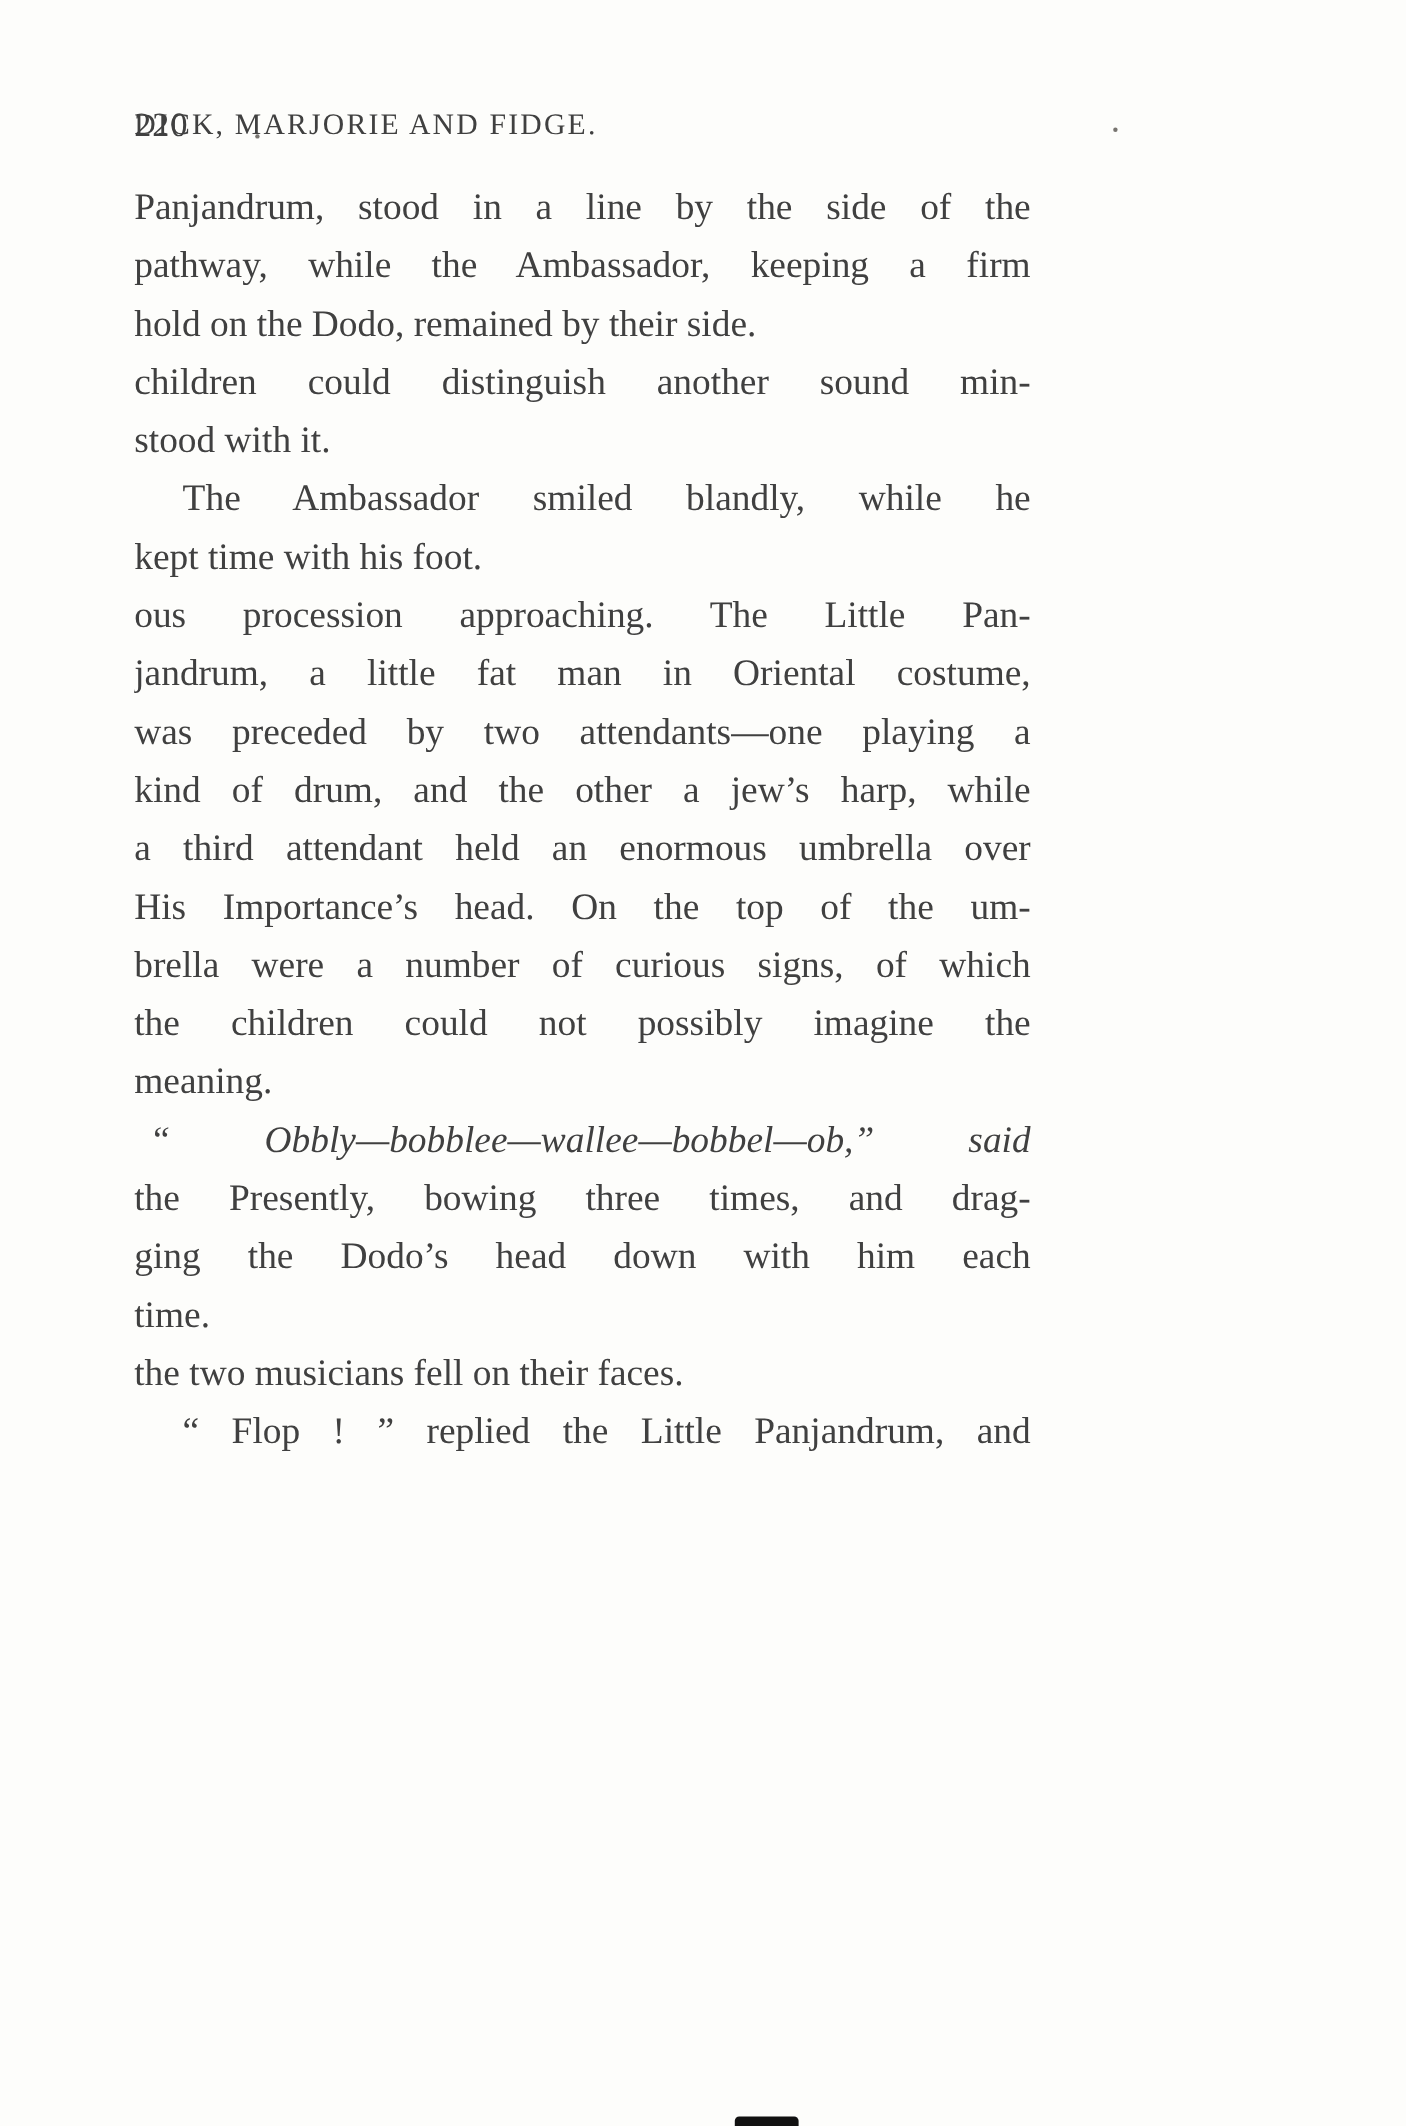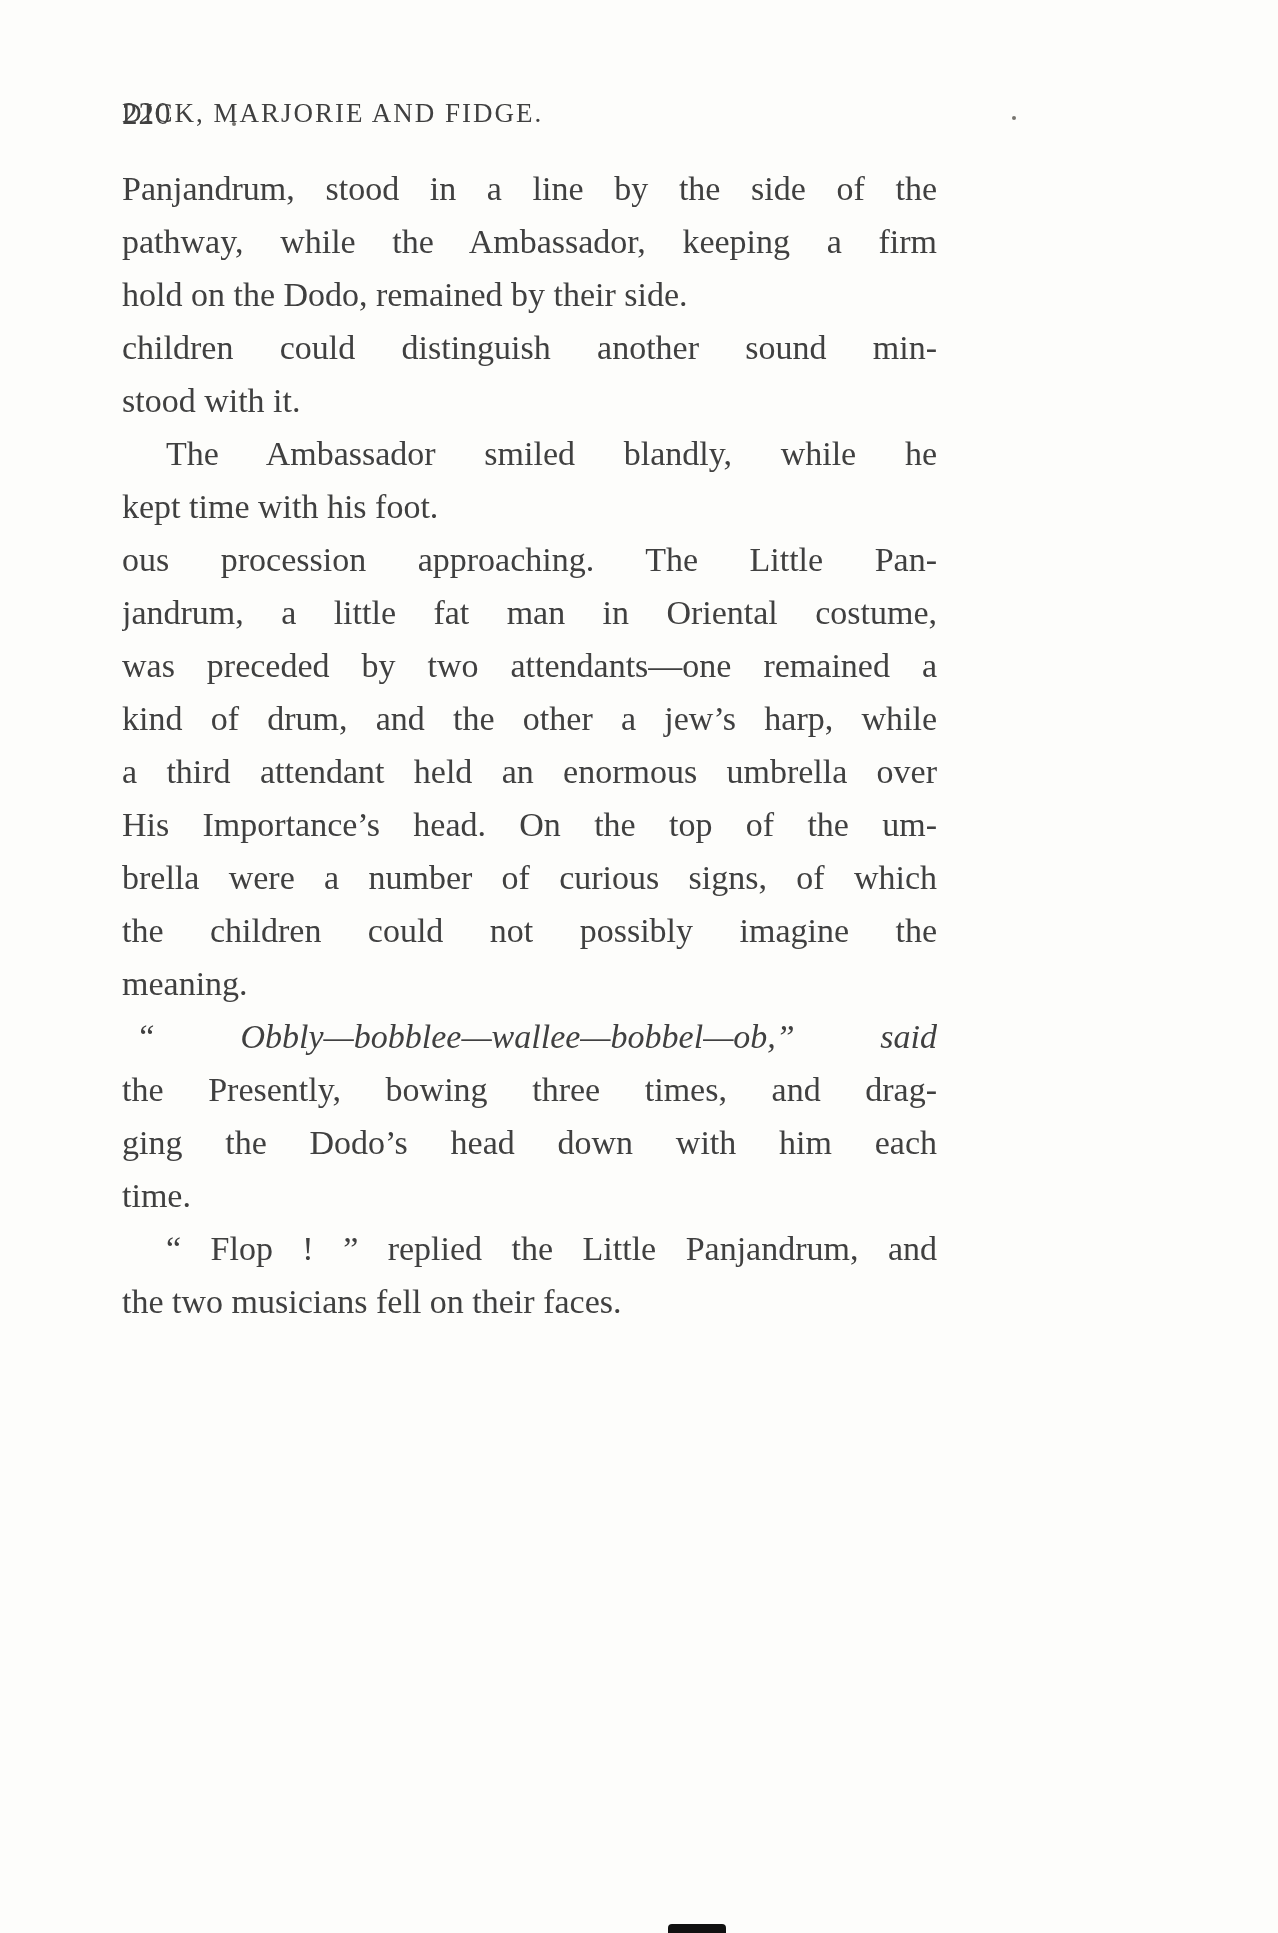--- a/index.html
+++ b/index.html
@@ -111,39 +111,39 @@
     </div>
 
     <div class="para">
       <div class="line justify indent">The Ambassador smiled blandly, while he</div>
       <div class="line">kept time with his foot.</div>
     </div>
 
     <div class="para">
       <div class="line justify">ous procession approaching.  The Little Pan-</div>
       <div class="line justify">jandrum, a little fat man in Oriental costume,</div>
-      <div class="line justify">was preceded by two attendants—one remained a</div>
+      <div class="line justify">was preceded by two attendants—one playing a</div>
       <div class="line justify">kind of drum, and the other a jew’s harp, while</div>
       <div class="line justify">a third attendant held an enormous umbrella over</div>
       <div class="line justify">His Importance’s head.   On the top of the um-</div>
       <div class="line justify">brella were a number of curious signs, of which</div>
       <div class="line justify">the children could not possibly imagine the</div>
       <div class="line">meaning.</div>
     </div>
 
     <div class="para">
       <div class="line justify indent-sm">“ Obbly—bobblee—wallee—bobbel—ob,” said</div>
       <div class="line justify">the Presently, bowing three times, and drag-</div>
       <div class="line justify">ging the Dodo’s head down with him each</div>
       <div class="line">time.</div>
     </div>
 
     <div class="para">
+      <div class="line">the two musicians fell on their faces.</div>
       <div class="line justify indent">“ Flop ! ” replied the Little Panjandrum, and</div>
-      <div class="line">the two musicians fell on their faces.</div>
     </div>
 
   </div>
 
   <div class="artifact-bottom"></div>
   <div class="speck" style="left:1012px; top:116px;"></div>
   <div class="speck" style="left:232px; top:122px;"></div>
 
 </div>
 

